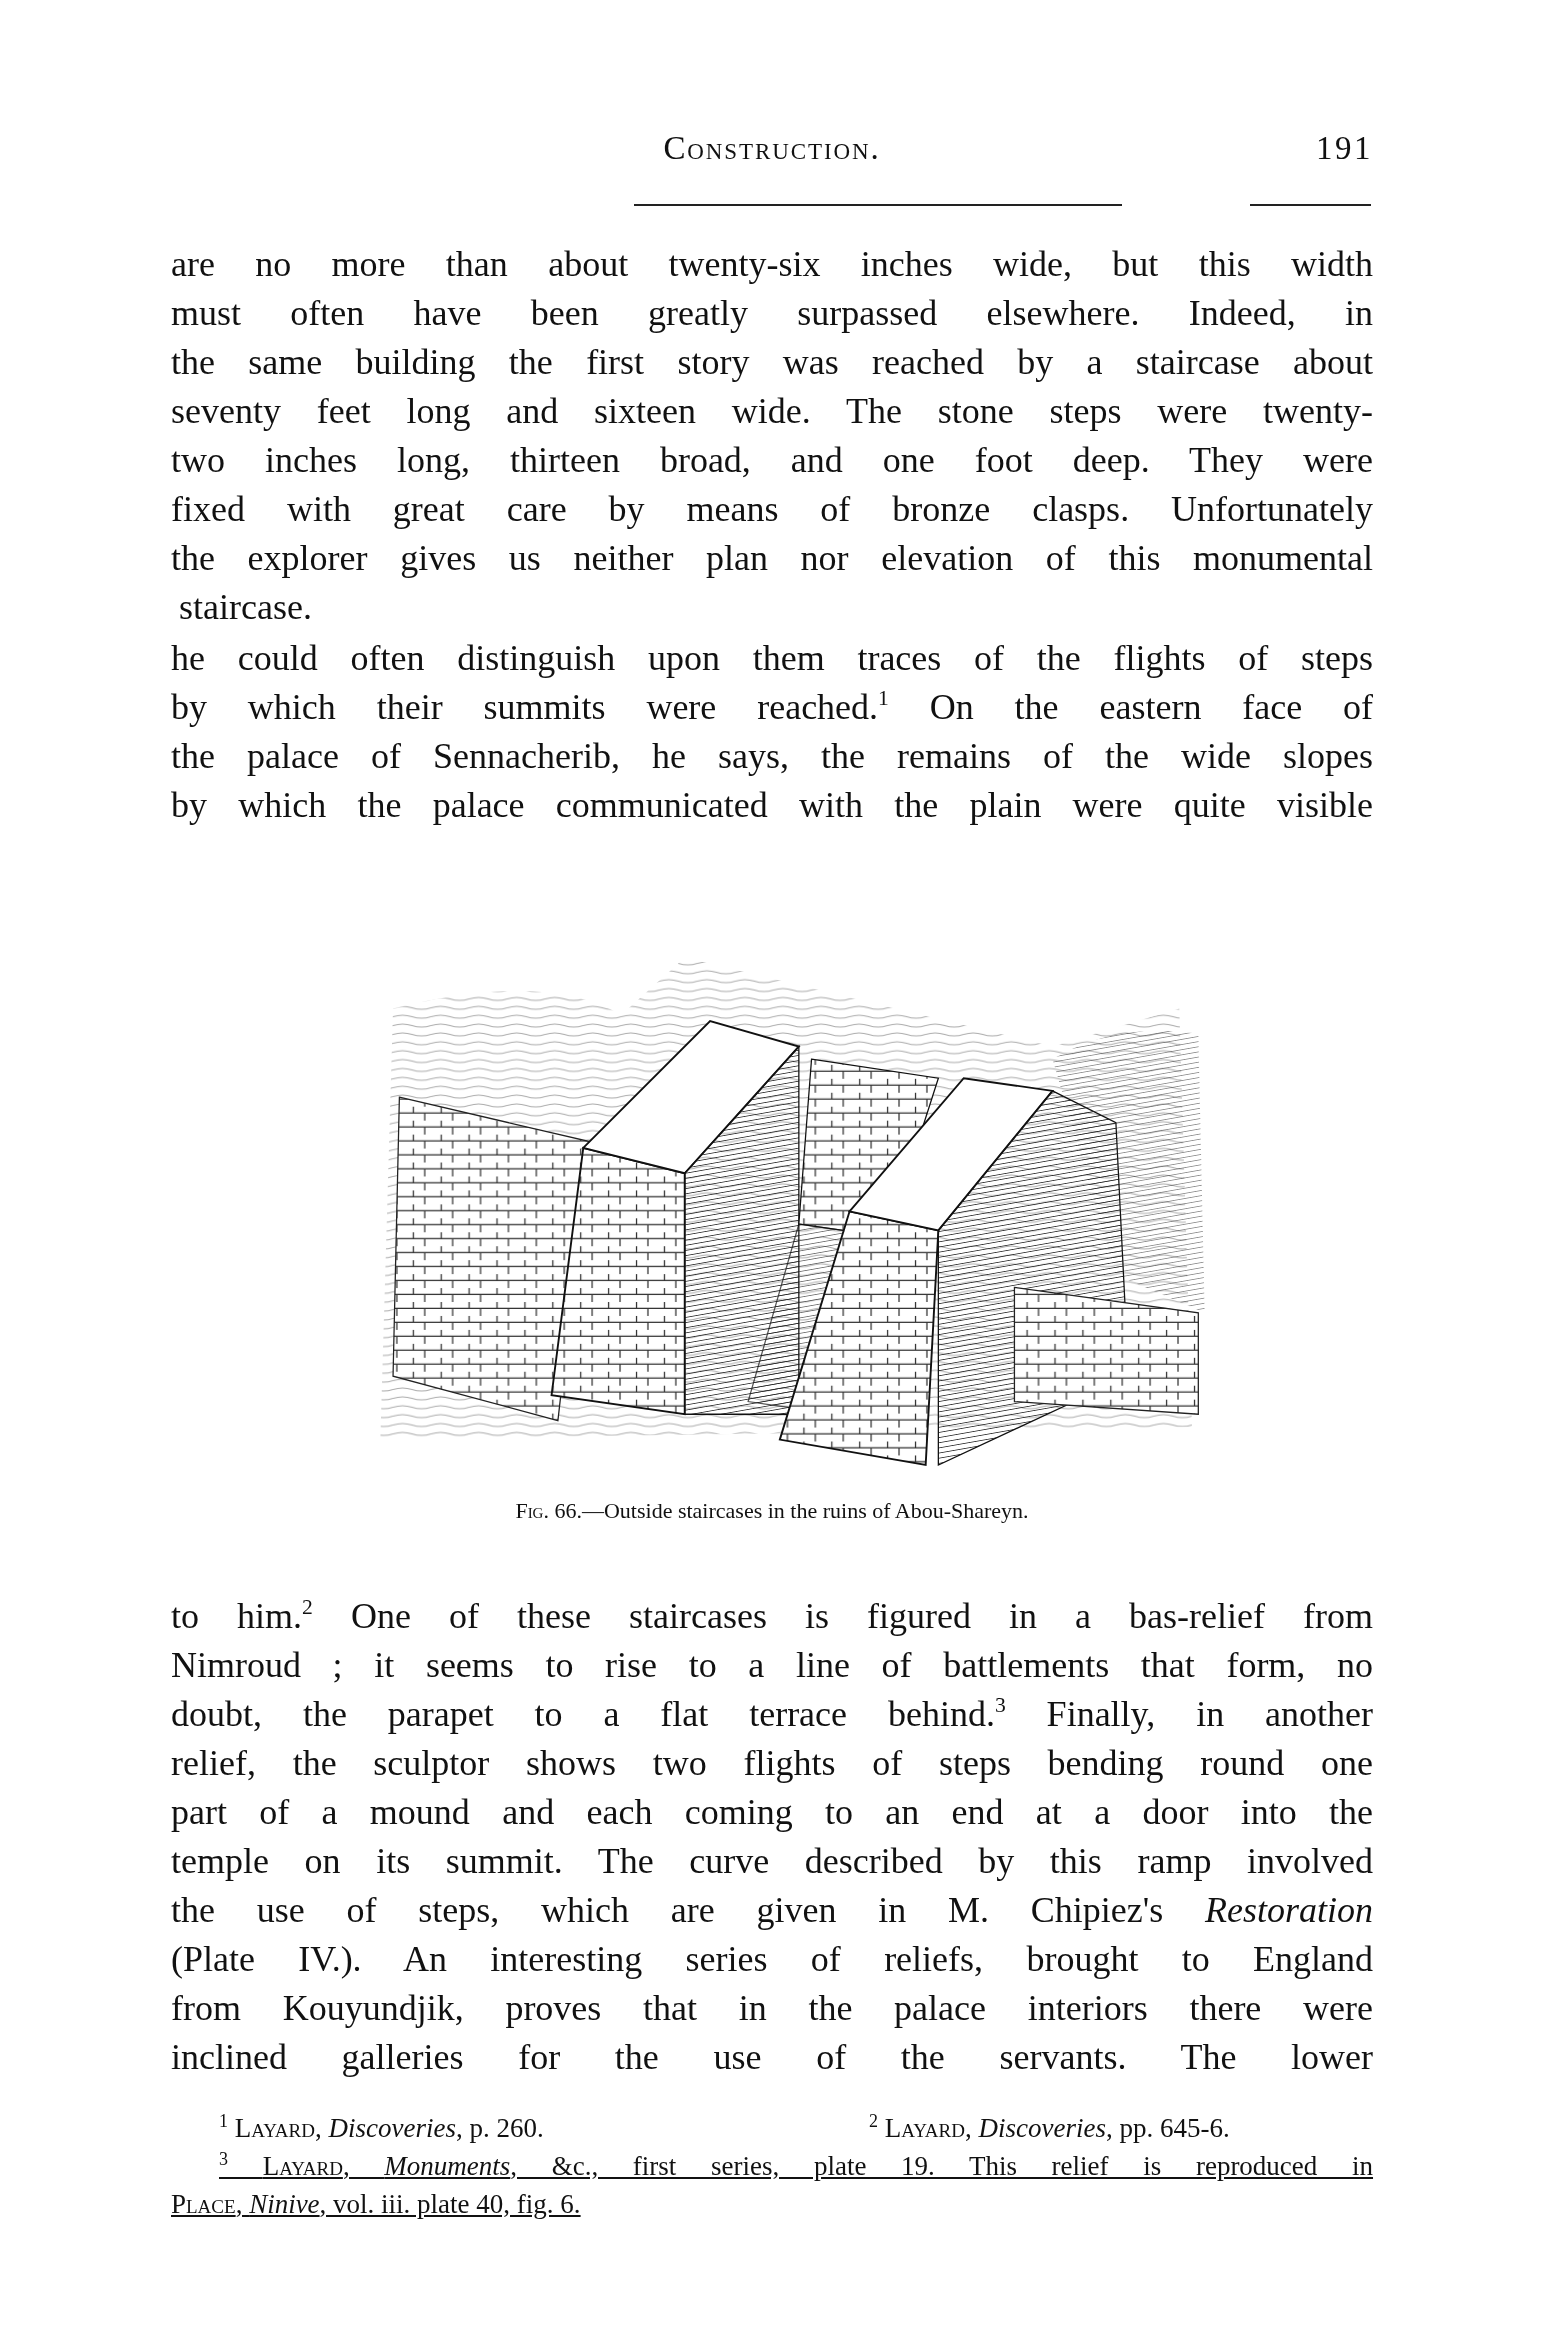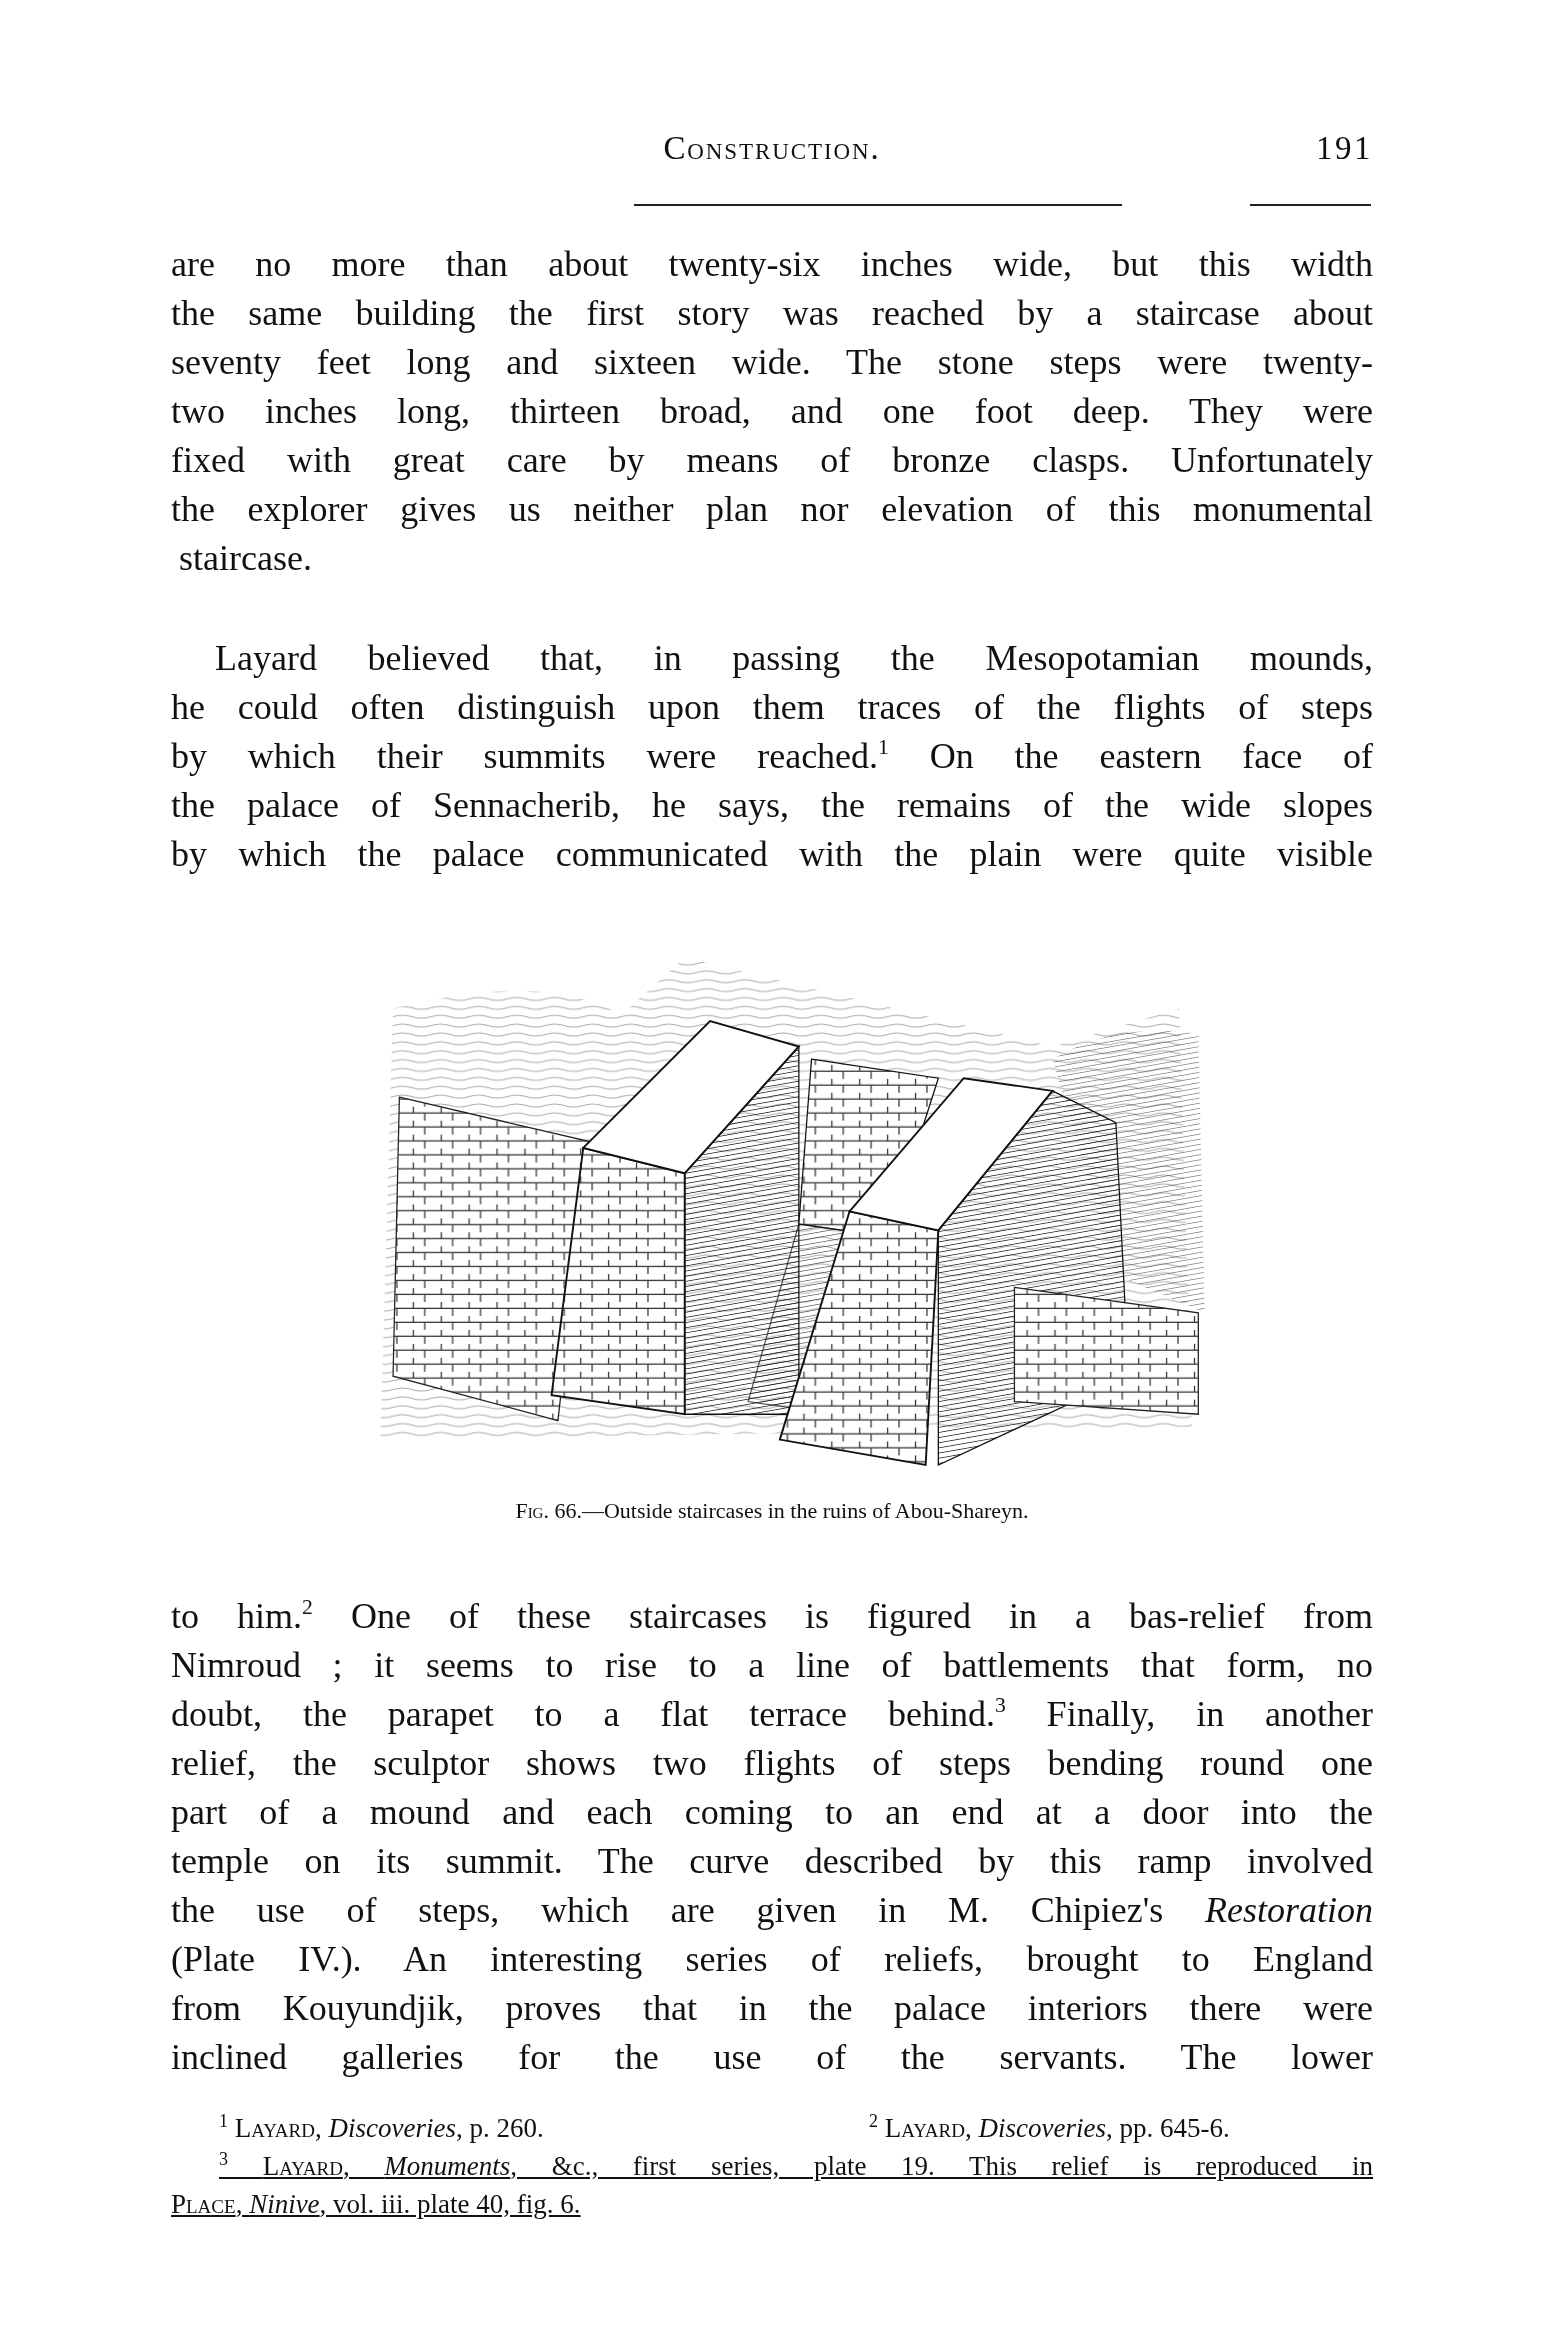--- a/index.html
+++ b/index.html
@@ -33,30 +33,30 @@
 
 <div class="header">
   <div class="running-head">Construction.</div>
   <div class="folio">191</div>
 </div>
 <div class="rule" style="left:634px;width:488px;"></div>
 <div class="rule" style="left:1250px;width:121px;"></div>
 
 <div class="text" style="top:240px;">
   <p>are no more than about twenty-six inches wide, but this width</p>
+  <p>must often have been greatly surpassed elsewhere. Indeed, in</p>
   <p>the same building the first story was reached by a staircase about</p>
   <p>seventy feet long and sixteen wide. The stone steps were twenty-</p>
   <p>two inches long, thirteen broad, and one foot deep. They were</p>
   <p>fixed with great care by means of bronze clasps. Unfortunately</p>
   <p>the explorer gives us neither plan nor elevation of this monumental</p>
   <p class="last">staircase.</p>
 </div>
 
 <div class="text" style="top:634px;">
-  <p class="indent">Layard believed that, in passing the Mesopotamian mounds,</p>
   <p>he could often distinguish upon them traces of the flights of steps</p>
   <p><span>by which their summits were reached.</span><sup>1</sup><span> On the eastern face of</span></p>
   <p>the palace of Sennacherib, he says, the remains of the wide slopes</p>
   <p>by which the palace communicated with the plain were quite visible</p>
 </div>
 
 <div class="figure">
   <svg width="856" height="546" viewBox="0 0 1350 860">
     <defs>
       <pattern id="hatch" width="8" height="8" patternUnits="userSpaceOnUse" patternTransform="rotate(80)">

